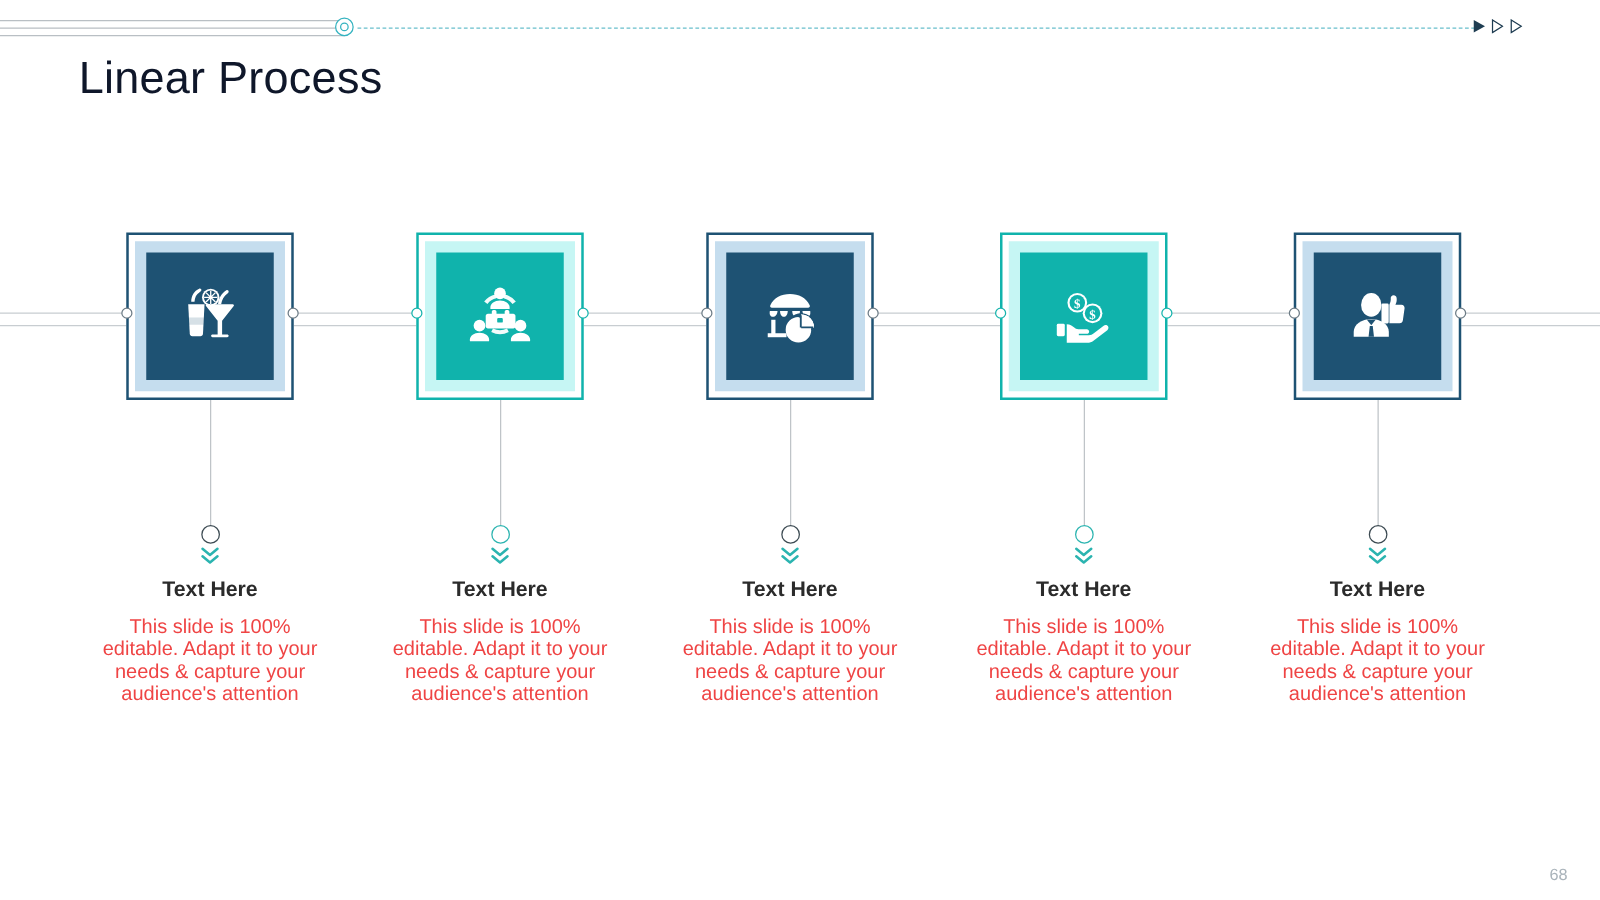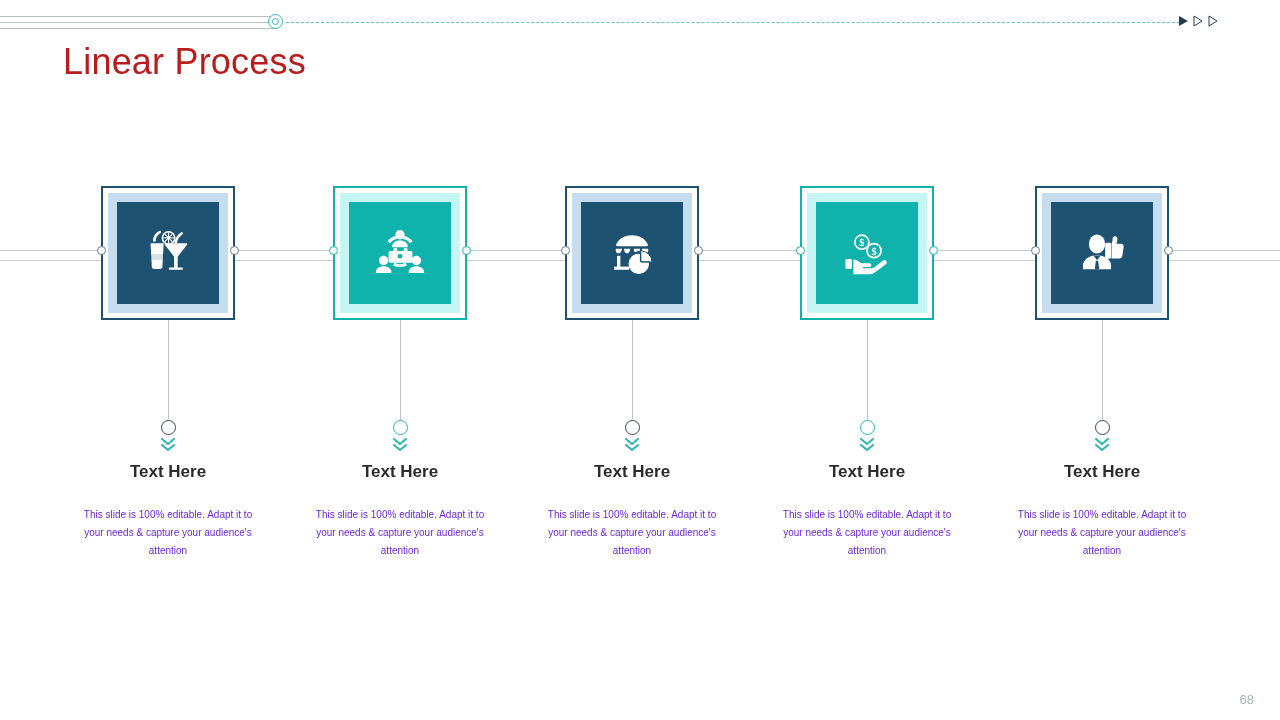--- a/index.html
+++ b/index.html
@@ -74,21 +74,21 @@
   .tri-outline {
     width: 10px; height: 12px;
   }
 
   
   #page-title {
     position: absolute;
     left: 63px; top: 41px;
     font-size: 36px;
     font-weight: 400;
-    color: #b91c1c;
+    color: #0f172a;
     letter-spacing: .2px;
   }
 
   
   .rail {
     position: absolute;
     left: 0;
     width: 1280px;
     height: 1px;
     background: #c8cdd1;
@@ -198,26 +198,26 @@
     text-align: center;
   }
   .txt.wide {
     margin-left: -95px;
     width: 190px;
   }
   .txt-head {
     font-size: 17px;
     font-weight: bold;
     color: #2b2b2b;
-    margin-bottom: 24px;
+    margin-bottom: 11px;
   }
   .txt-body {
-    font-size: 10px;
+    font-size: 16px;
     line-height: 18px;
-    color: #6d28d9;
+    color: #ef4444;
   }
 
   
   #page-number {
     position: absolute;
     right: 26px;
     bottom: 13px;
     font-size: 13px;
     color: #a9b3ba;
   }

